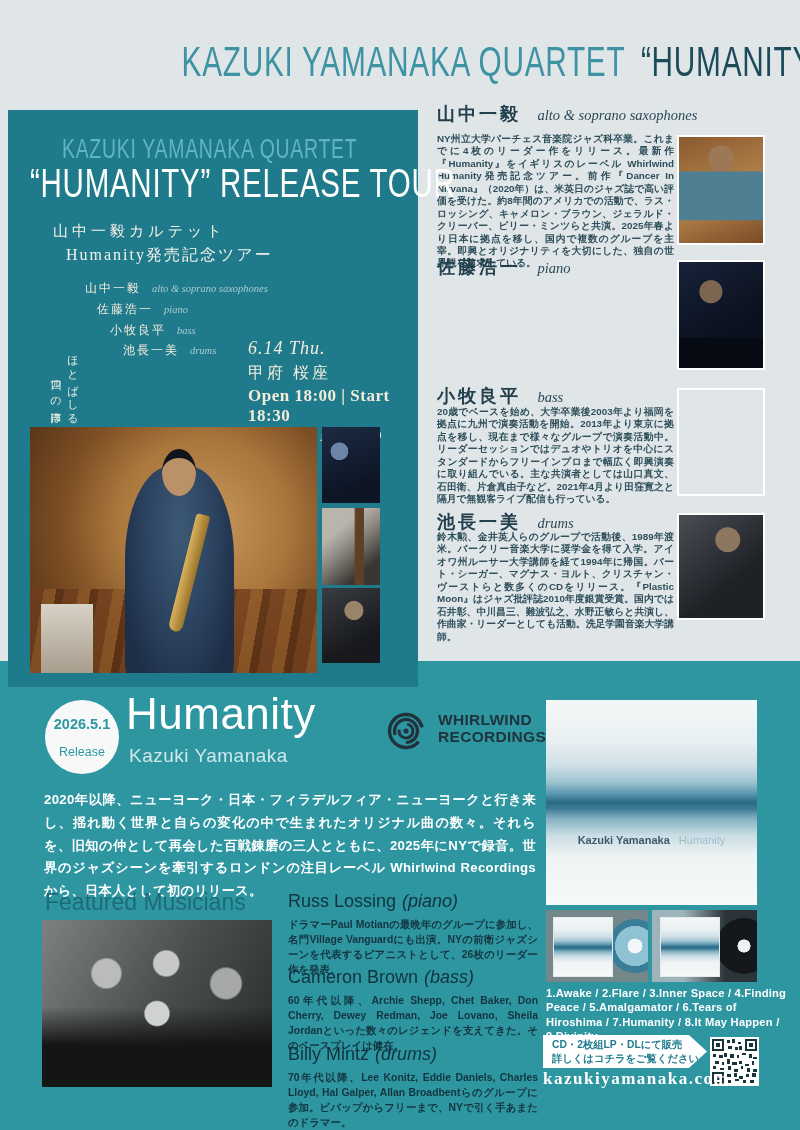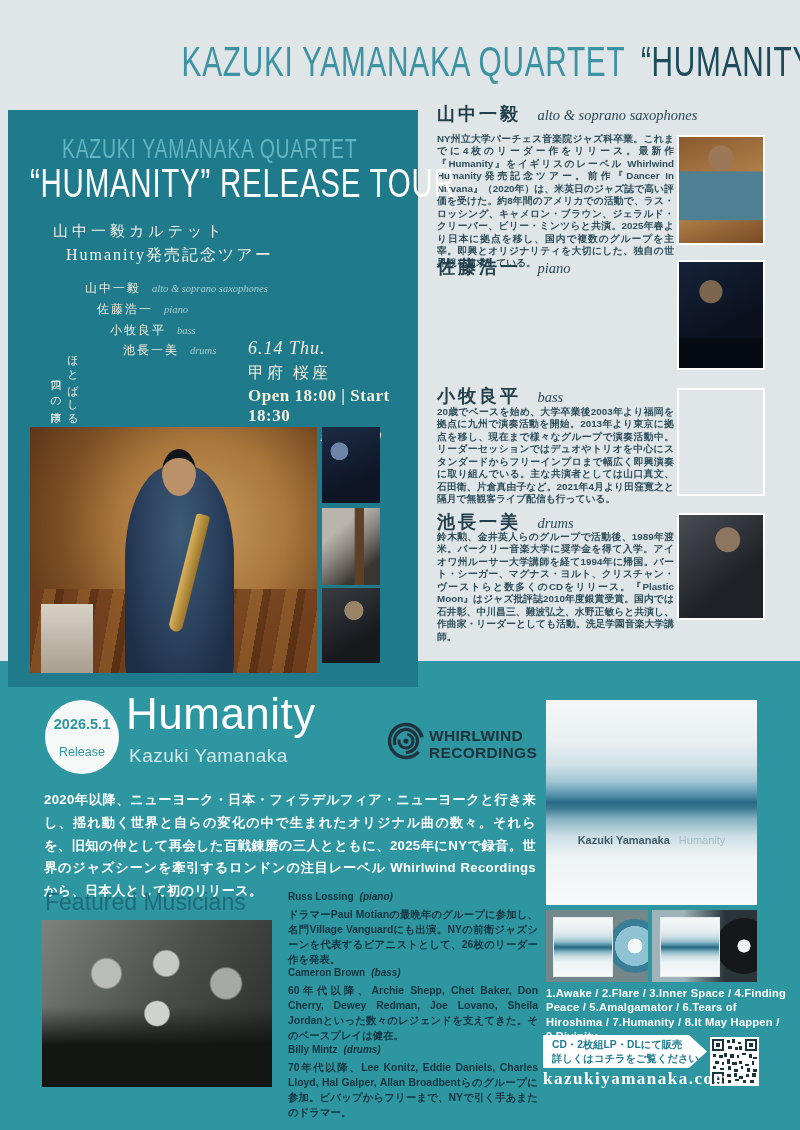--- a/index.html
+++ b/index.html
@@ -75,34 +75,34 @@
     linear-gradient(140deg,#4a4e54,#1e2126 65%);}
 
   
   .band{position:absolute;left:0;top:661px;width:800px;height:469px;background:#2e96a1;z-index:1;}
   .badge{position:absolute;left:45px;top:39px;width:74px;height:74px;border-radius:50%;background:#f7f9f9;
     display:flex;flex-direction:column;align-items:center;justify-content:center;color:#2e96a1;}
   .badge .d{font-size:14.5px;font-weight:bold;}
   .badge .r{font-size:12.5px;margin-top:13px;}
   .album-title{position:absolute;left:126px;top:28px;font-size:44px;color:#fff;letter-spacing:.5px;}
   .album-artist{position:absolute;left:129px;top:84px;font-size:19px;color:#cfe8ea;letter-spacing:.5px;}
-  .label-logo{position:absolute;left:386px;top:60px;display:flex;align-items:flex-end;gap:3px;}
+  .label-logo{position:absolute;left:386px;top:50px;display:flex;align-items:flex-start;gap:12px;}
   .label-text{color:#20333c;font-weight:bold;font-size:15.5px;line-height:1.1;letter-spacing:.3px;}
   .description{position:absolute;left:44px;top:128px;width:492px;color:#fff;font-size:13.2px;
     font-weight:600;line-height:1.73;letter-spacing:.3px;text-align:justify;}
   .featured-heading{position:absolute;left:45px;top:228px;font-size:23px;color:#1d6b7a;}
   .featured-photo{position:absolute;left:42px;top:259px;width:230px;height:167px;
     background:radial-gradient(circle at 28% 32%,#b9bcb8 0 7%,rgba(0,0,0,0) 8%),
     radial-gradient(circle at 54% 26%,#c6c9c5 0 7%,rgba(0,0,0,0) 8%),
     radial-gradient(circle at 80% 38%,#a6a9a5 0 7%,rgba(0,0,0,0) 8%),
     radial-gradient(circle at 50% 56%,#cfd2ce 0 8%,rgba(0,0,0,0) 9%),
     linear-gradient(180deg,rgba(0,0,0,0) 52%,#141614 75%),
     linear-gradient(120deg,#7e827f,#4b4f4c 50%,#262927);}
   .feat-item{position:absolute;left:288px;width:250px;}
-  .feat-item .fh{color:#10333e;font-size:10px;font-weight:bold;}
+  .feat-item .fh{color:#10333e;font-size:18px;font-weight:normal;}
   .feat-item .fh .fi{font-style:italic;margin-left:6px;}
   .feat-item .fb{margin-top:5px;color:#133540;font-size:10.4px;font-weight:600;line-height:1.45;text-align:justify;}
   .cover-art{background:linear-gradient(180deg,#f4f7f7 0%,#e9f0f2 20%,#cfe0e6 32%,#9ec4d1 40%,#5795ad 46%,
     #2b6a85 50%,#3d7b94 53%,#86b2c2 58%,#c9dde4 66%,#eef3f4 76%,#f7f9f9 100%);}
   .album-cover{position:absolute;left:546px;top:39px;width:211px;height:205px;}
   .cover-label{position:absolute;left:0;top:134px;width:100%;text-align:center;font-size:11px;white-space:nowrap;}
   .cover-label .ca{color:#3f5a66;font-weight:bold;}
   .cover-label .ct{color:#a4bcc6;margin-left:6px;}
   .cd-mock{position:absolute;left:546px;top:249px;width:102px;height:72px;background:#74878b;overflow:hidden;}
   .cd-mock .mini{position:absolute;left:7px;top:7px;width:58px;height:58px;border:1px solid #e5ebec;}

